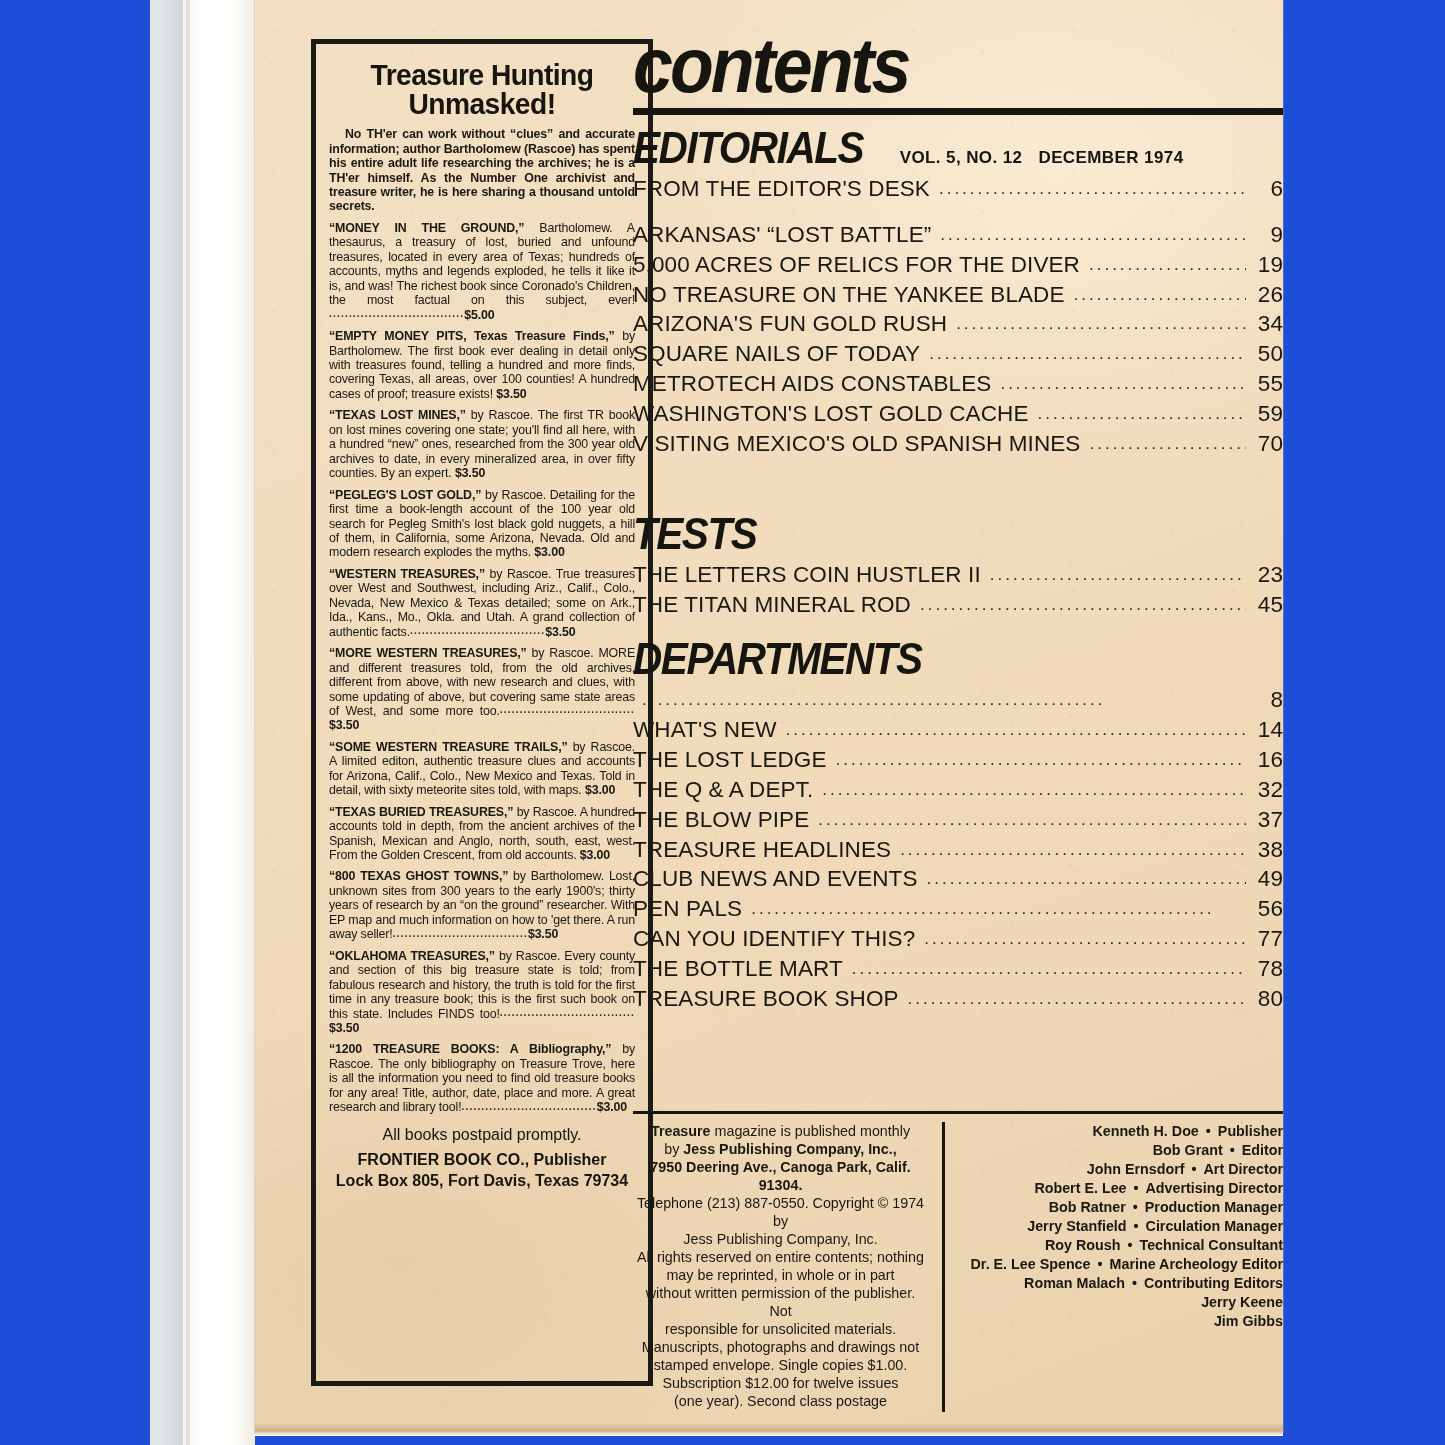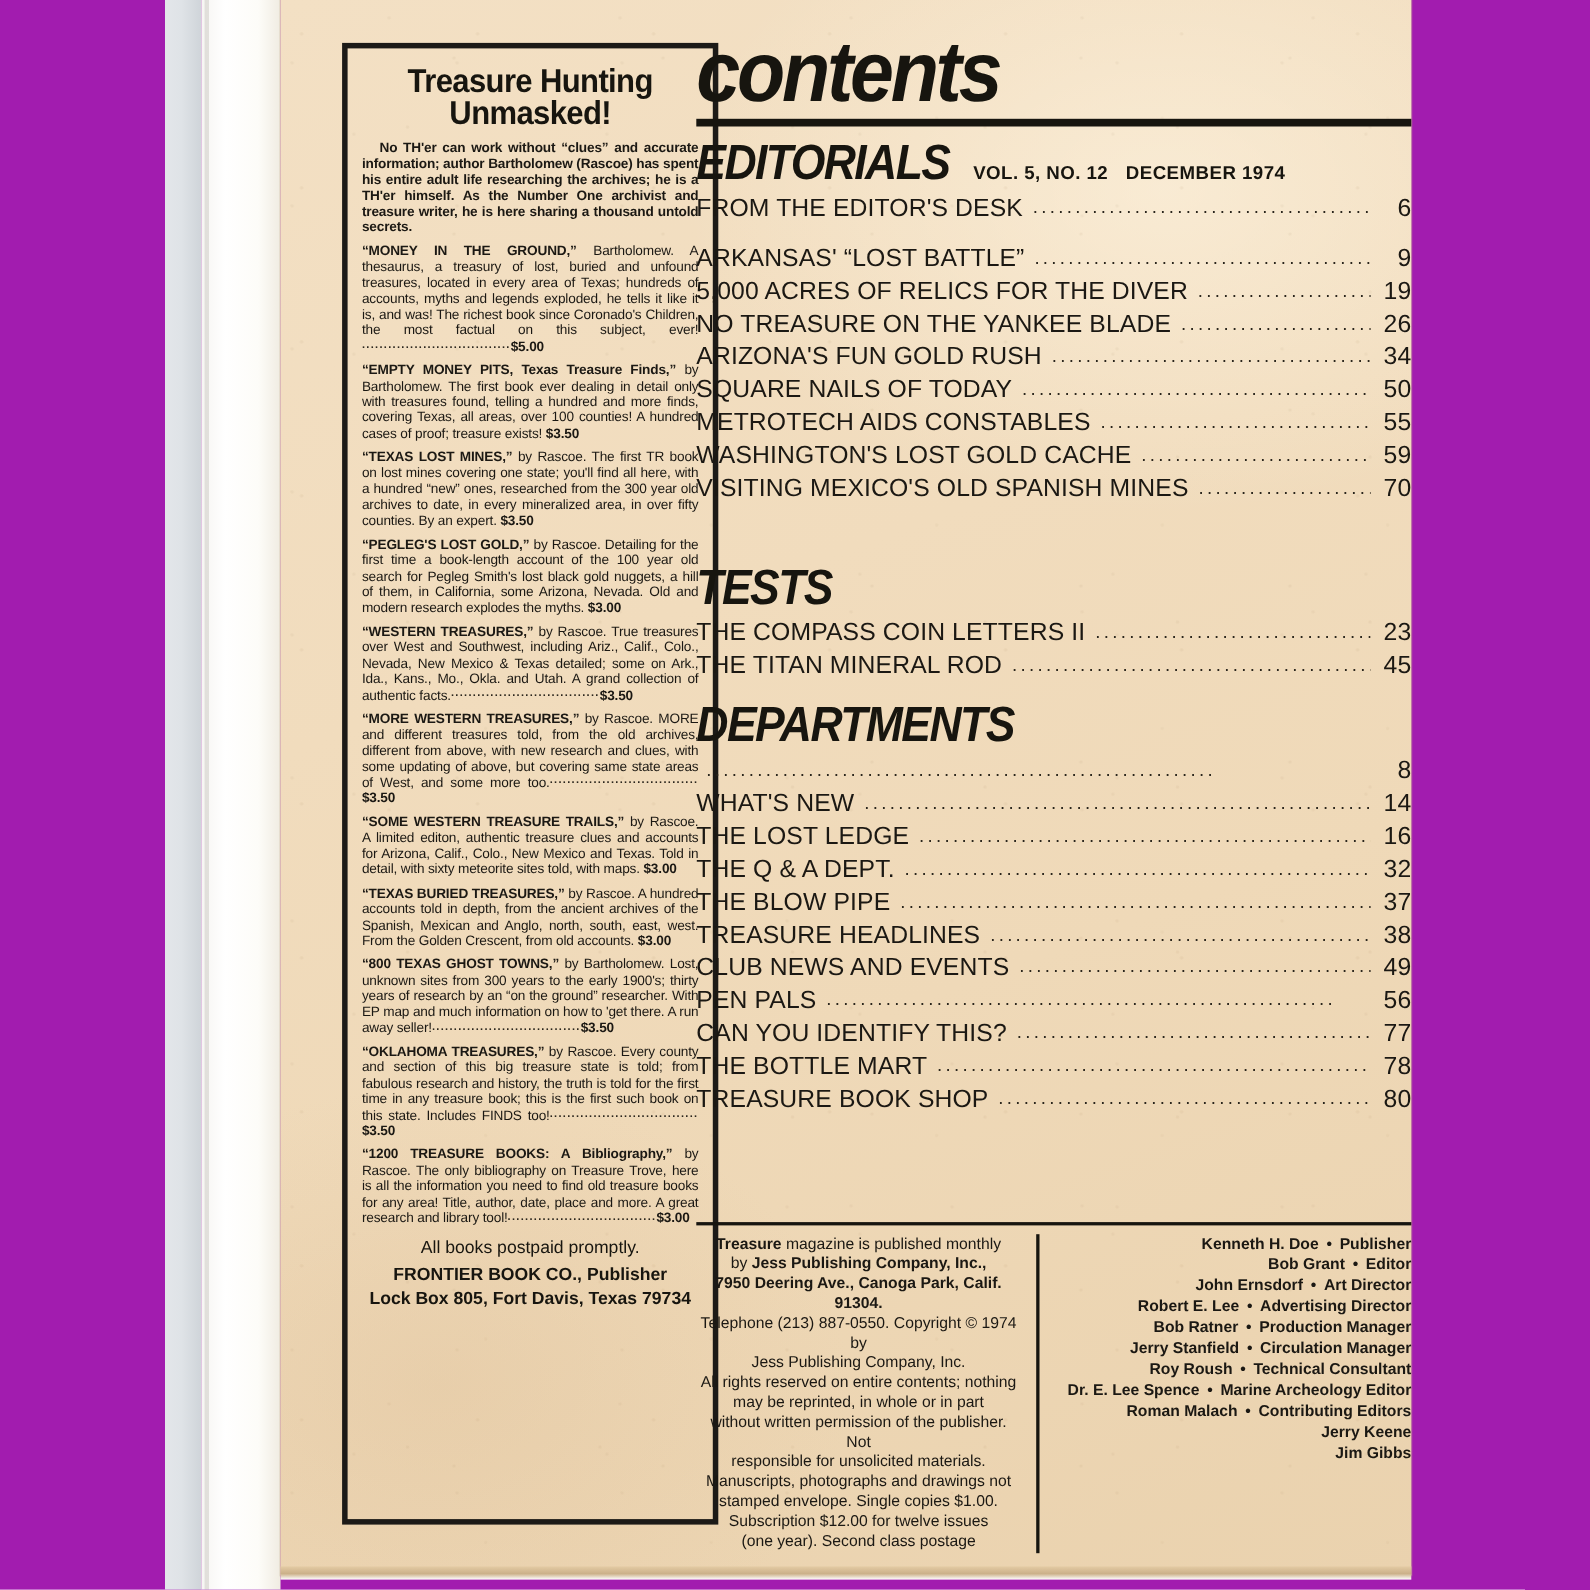--- a/index.html
+++ b/index.html
@@ -7,21 +7,21 @@
     margin: 0; padding: 0;
     background: #ffffff;
     width: 1445px; height: 1445px;
     overflow: hidden;
   }
   body { font-family: "Liberation Sans", sans-serif; }
 
   #scan {
     position: absolute; left: 0; top: 0;
     width: 1445px; height: 1445px;
-    background: #a21caf;
+    background: #1d4ed8;
   }
 
   
   #left-gray {
     position: absolute; left: 150px; top: 0;
     width: 33px; height: 1445px;
     background: linear-gradient(to right, #e3e6ea 0%, #dfe3e7 45%, #cfd4d9 100%);
   }
   
   #spine {
@@ -138,21 +138,21 @@
     margin: 0 0 6px 0;
   }
   .rule-thick {
     height: 7px;
     background: #17150f;
     margin: 4px 0 10px 0;
   }
   .sec-head-row {
     display: flex;
     align-items: baseline;
-    gap: 14px;
+    gap: 29px;
     margin: 0 0 4px 0;
   }
   .sec-head {
     font-size: 45px;
     font-weight: bold;
     font-style: italic;
     letter-spacing: -1.6px;
     color: #17150f;
     line-height: 1.0;
     transform: scaleX(0.9);
@@ -331,21 +331,21 @@
               <span class="leader">............................................................</span>
               <span class="pg">70</span>
             </li>
           </ul>
           <div class="sec-gap-lg"></div>
           <div class="sec-head-row">
             <div class="sec-head">TESTS</div>
           </div>
           <ul class="toc-list">
             <li class="toc-row">
-              <span class="t">THE COMPASS COIN LETTERS II</span>
+              <span class="t">THE LETTERS COIN HUSTLER II</span>
               <span class="leader">............................................................</span>
               <span class="pg">23</span>
             </li>
             <li class="toc-row">
               <span class="t">THE TITAN MINERAL ROD</span>
               <span class="leader">............................................................</span>
               <span class="pg">45</span>
             </li>
           </ul>
           <div class="sec-gap-md"></div>

